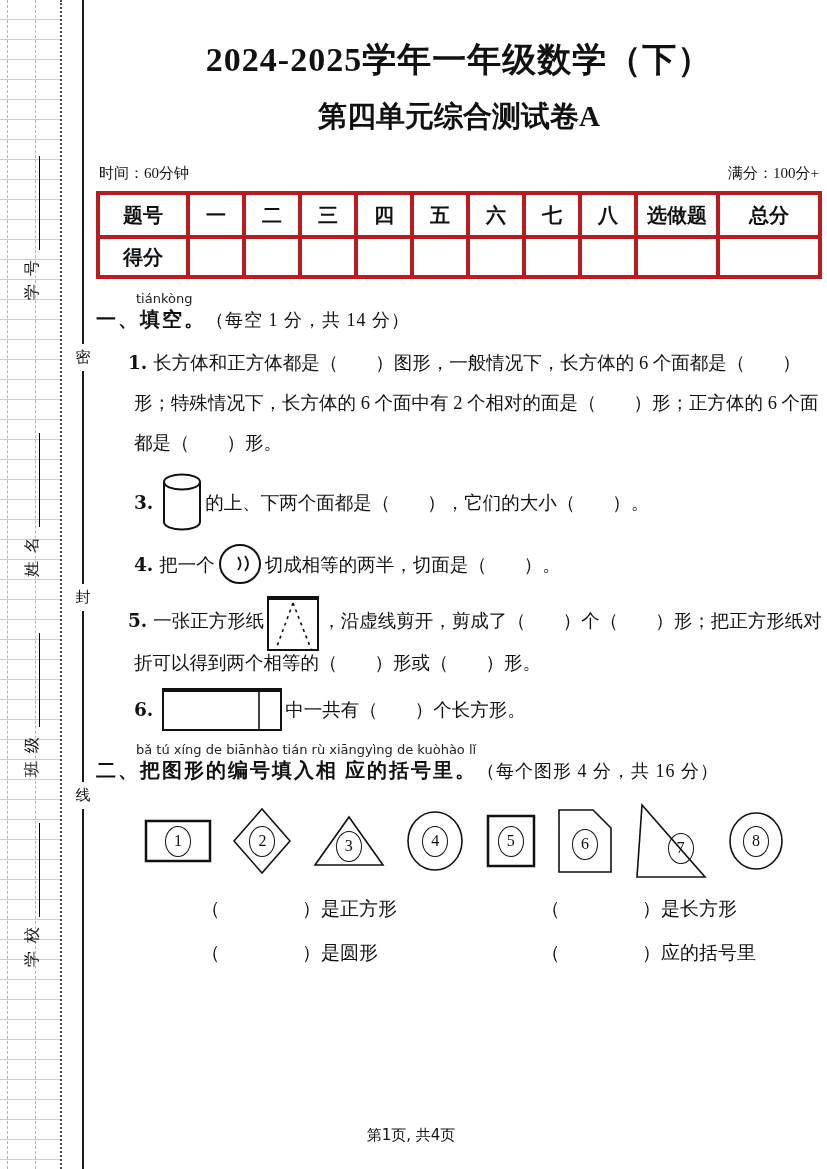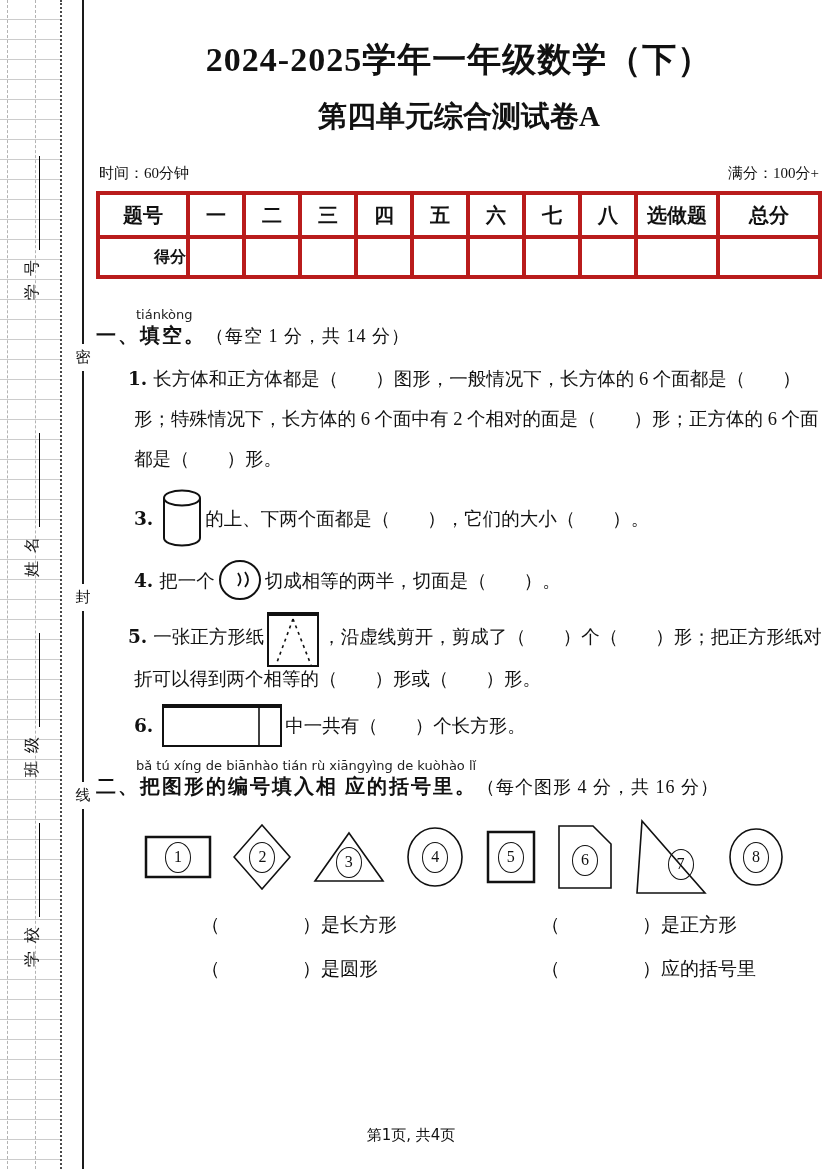--- a/index.html
+++ b/index.html
@@ -28,25 +28,25 @@
   
   .content{position:absolute;left:96px;top:0;width:726px;}
   .title{margin:34px 0 0;text-align:center;font-size:34px;font-weight:bold;
     letter-spacing:1px;line-height:52px;}
   .subtitle{margin:10px 0 0;text-align:center;font-size:29px;font-weight:bold;line-height:40px;}
   .info-row{margin-top:28px;display:flex;justify-content:space-between;
     font-size:15px;padding:0 3px;align-items:flex-end;}
   table.score{margin-top:8px;width:100%;border-collapse:collapse;border:2.5px solid #111;}
   table.score th,table.score td{border:4px solid #b91c1c;text-align:center;padding:0;}
   table.score th{height:40px;font-size:20px;font-weight:bold;}
-  table.score td{height:36px;font-size:16px;text-align:right;}
+  table.score td{height:36px;font-size:20px;}
   td.row-label{font-weight:bold;}
   .pinyin{font-family:"DejaVu Sans","Liberation Sans",sans-serif;
     font-size:13px;color:#222;}
-  .pinyin1{margin:28px 0 0 40px;}
+  .pinyin1{margin:12px 0 0 40px;}
   .pinyin2{margin:10px 0 0 40px;}
   .sec-heading{font-size:20px;font-weight:bold;letter-spacing:2px;}
   .sec-heading .note{font-weight:normal;font-size:18px;letter-spacing:1px;}
   .q{font-size:18.5px;padding-left:38px;text-indent:-6px;}
   .q b{font-family:"DejaVu Serif",serif;margin-right:6px;}
   .q1{margin-top:10px;line-height:40px;}
   .q2{margin-top:6px;line-height:40px;}
   .q-inline{display:flex;align-items:center;text-indent:0;}
   .q3{margin-top:10px;}
   .q4{margin-top:12px;}
@@ -257,26 +257,26 @@
     <div class="shape" style="width:56px;height:60px;">
       <svg width="56" height="60" viewBox="0 0 56 60">
         <ellipse cx="28" cy="30" rx="26" ry="28" fill="none" stroke="#111" stroke-width="1.6"></ellipse>
       </svg>
       <span class="circ-num">8</span>
     </div>
   </div>
 
   <div class="answers">
     <div class="answer">
+      <span>（</span><span class="sp"></span><span>）是正方形</span>
+    </div>
+    <div class="answer">
       <span>（</span><span class="sp"></span><span>）是长方形</span>
     </div>
     <div class="answer">
-      <span>（</span><span class="sp"></span><span>）是正方形</span>
-    </div>
-    <div class="answer">
       <span>（</span><span class="sp"></span><span>）是圆形</span>
     </div>
     <div class="answer">
       <span>（</span><span class="sp"></span><span>）应的括号里</span>
     </div>
   </div>
 
 </div>
 
 <div class="footer">第1页, 共4页</div>

